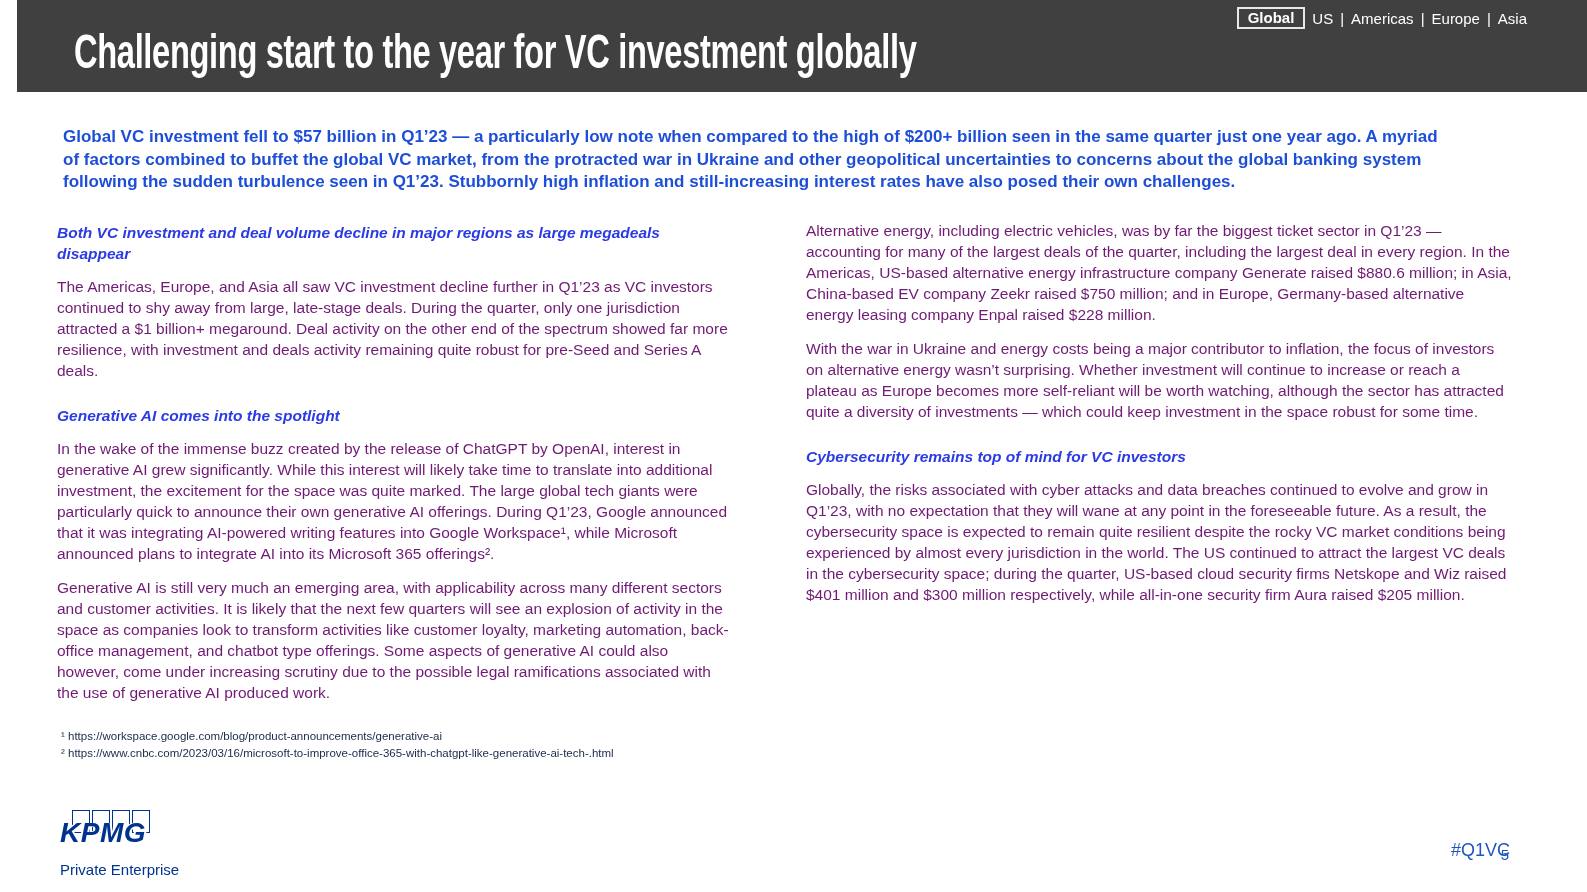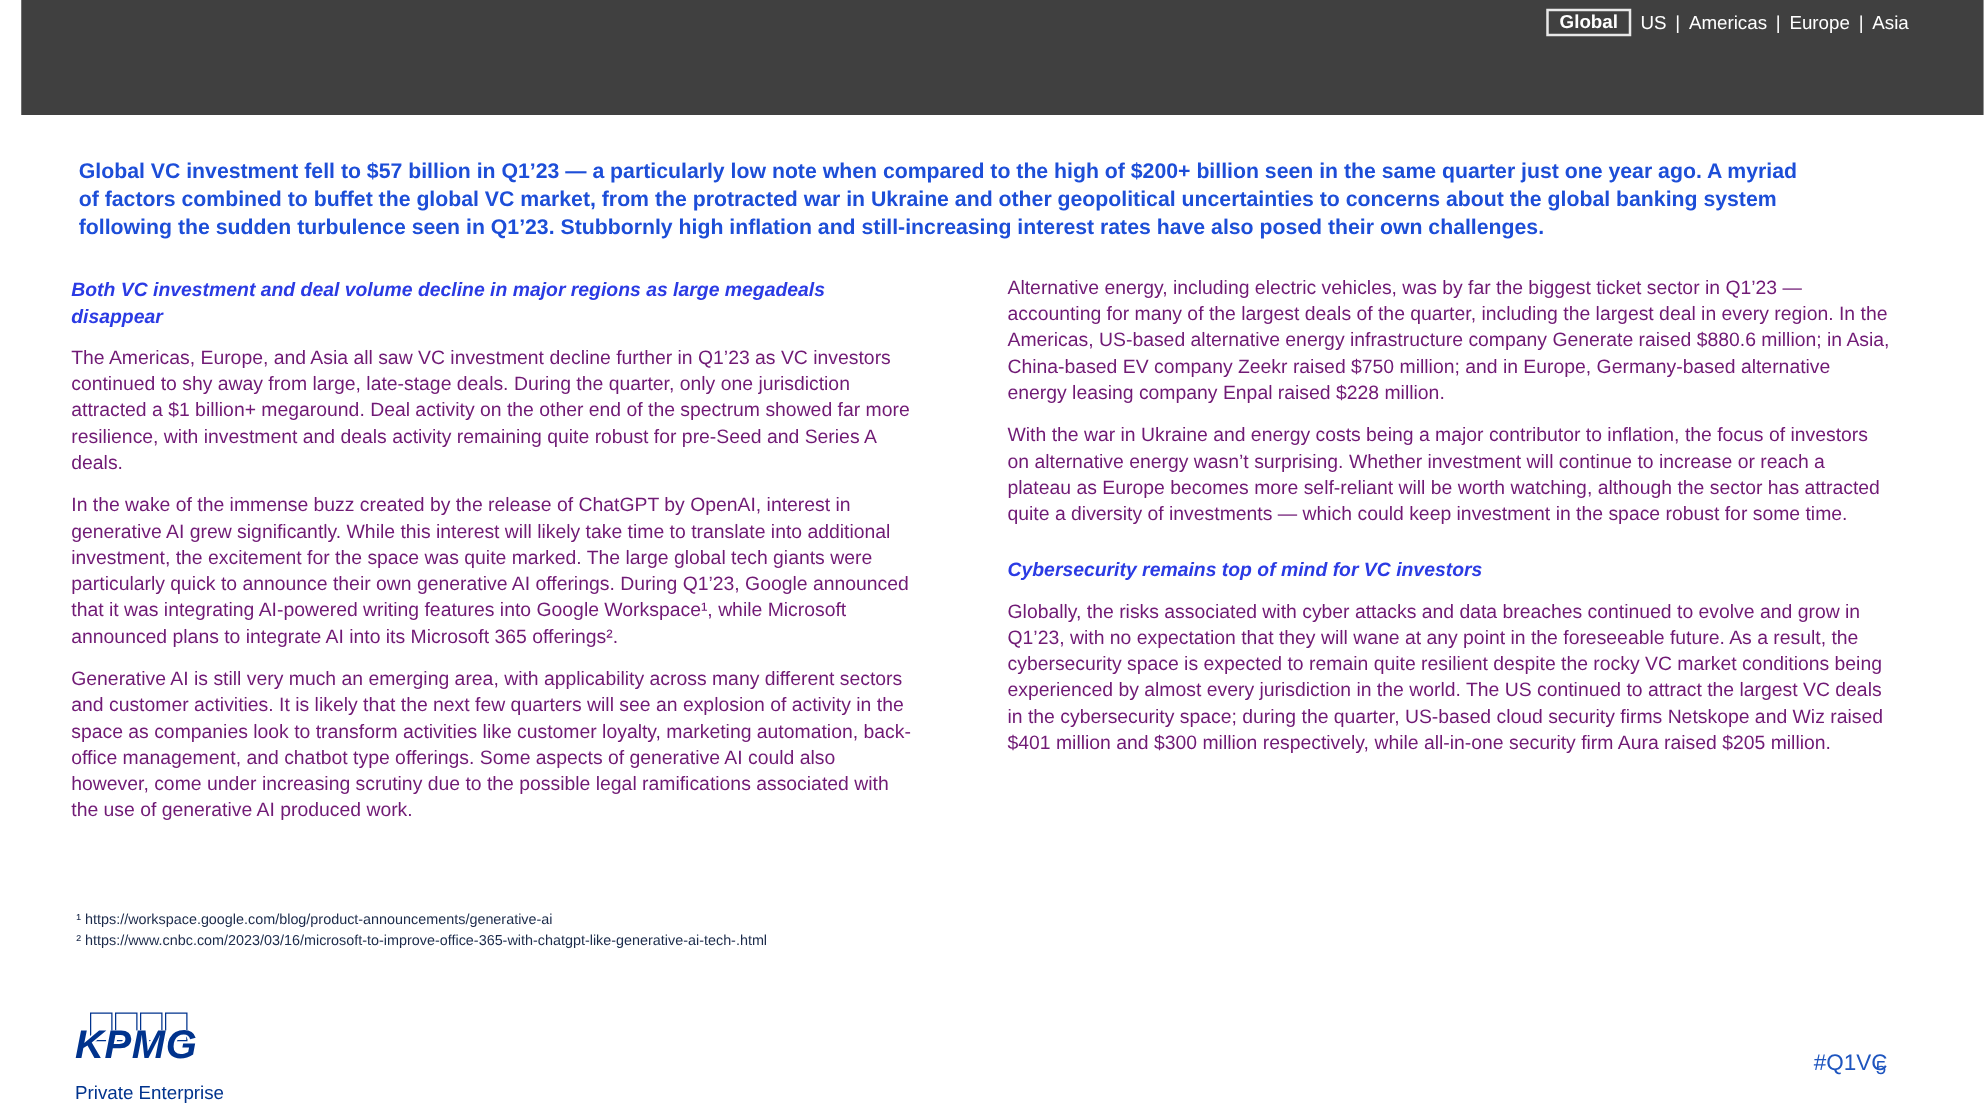--- a/index.html
+++ b/index.html
@@ -121,21 +121,21 @@
     margin-left: 12px;
   }
   .logo-box {
     width: 18px;
     height: 23px;
     border: 1.5px solid #00338d;
     background: transparent;
   }
   .logo-word {
     margin-top: -16px;
-    font-size: 32px;
+    font-size: 28px;
     font-weight: bold;
     font-style: italic;
     letter-spacing: 0.5px;
     color: #00338d;
     text-shadow: -2px 0 0 #ffffff, 2px 0 0 #ffffff;
   }
   .logo-sub {
     margin-top: 12px;
     font-size: 15px;
     color: #00338d;
@@ -174,28 +174,32 @@
     <div class="region-nav">
       <span class="active-region">Global</span>
       <span class="region-item">US</span>
       <span class="pipe">|</span>
       <span class="region-item">Americas</span>
       <span class="pipe">|</span>
       <span class="region-item">Europe</span>
       <span class="pipe">|</span>
       <span class="region-item">Asia</span>
     </div>
+    <div class="page-title">
+      <span class="squeeze">Challenging start to the year for VC investment globally</span>
+    </div>
   </div>
 
   <p class="intro">Global VC investment fell to $57 billion in Q1’23 — a particularly low note when compared to the high of $200+ billion seen in the same quarter just one year ago. A myriad of factors combined to buffet the global VC market, from the protracted war in Ukraine and other geopolitical uncertainties to concerns about the global banking system following the sudden turbulence seen in Q1’23. Stubbornly high inflation and still-increasing interest rates have also posed their own challenges.</p>
 
   <div class="columns">
     <div class="col-left">
       <h3 class="section-heading">Both VC investment and deal volume decline in major regions as large megadeals disappear</h3>
       <p class="body-para">The Americas, Europe, and Asia all saw VC investment decline further in Q1’23 as VC investors continued to shy away from large, late-stage deals. During the quarter, only one jurisdiction attracted a $1 billion+ megaround. Deal activity on the other end of the spectrum showed far more resilience, with investment and deals activity remaining quite robust for pre-Seed and Series A deals.</p>
+      <h3 class="section-heading">Generative AI comes into the spotlight</h3>
       <p class="body-para">In the wake of the immense buzz created by the release of ChatGPT by OpenAI, interest in generative AI grew significantly. While this interest will likely take time to translate into additional investment, the excitement for the space was quite marked. The large global tech giants were particularly quick to announce their own generative AI offerings. During Q1’23, Google announced that it was integrating AI-powered writing features into Google Workspace¹, while Microsoft announced plans to integrate AI into its Microsoft 365 offerings².</p>
       <p class="body-para">Generative AI is still very much an emerging area, with applicability across many different sectors and customer activities. It is likely that the next few quarters will see an explosion of activity in the space as companies look to transform activities like customer loyalty, marketing automation, back-office management, and chatbot type offerings. Some aspects of generative AI could also however, come under increasing scrutiny due to the possible legal ramifications associated with the use of generative AI produced work.</p>
     </div>
     <div class="col-right">
       <p class="body-para">Alternative energy, including electric vehicles, was by far the biggest ticket sector in Q1’23 — accounting for many of the largest deals of the quarter, including the largest deal in every region. In the Americas, US-based alternative energy infrastructure company Generate raised $880.6 million; in Asia, China-based EV company Zeekr raised $750 million; and in Europe, Germany-based alternative energy leasing company Enpal raised $228 million.</p>
       <p class="body-para">With the war in Ukraine and energy costs being a major contributor to inflation, the focus of investors on alternative energy wasn’t surprising. Whether investment will continue to increase or reach a plateau as Europe becomes more self-reliant will be worth watching, although the sector has attracted quite a diversity of investments — which could keep investment in the space robust for some time.</p>
       <h3 class="section-heading">Cybersecurity remains top of mind for VC investors</h3>
       <p class="body-para">Globally, the risks associated with cyber attacks and data breaches continued to evolve and grow in Q1’23, with no expectation that they will wane at any point in the foreseeable future. As a result, the cybersecurity space is expected to remain quite resilient despite the rocky VC market conditions being experienced by almost every jurisdiction in the world. The US continued to attract the largest VC deals in the cybersecurity space; during the quarter, US-based cloud security firms Netskope and Wiz raised $401 million and $300 million respectively, while all-in-one security firm Aura raised $205 million.</p>
     </div>
   </div>

